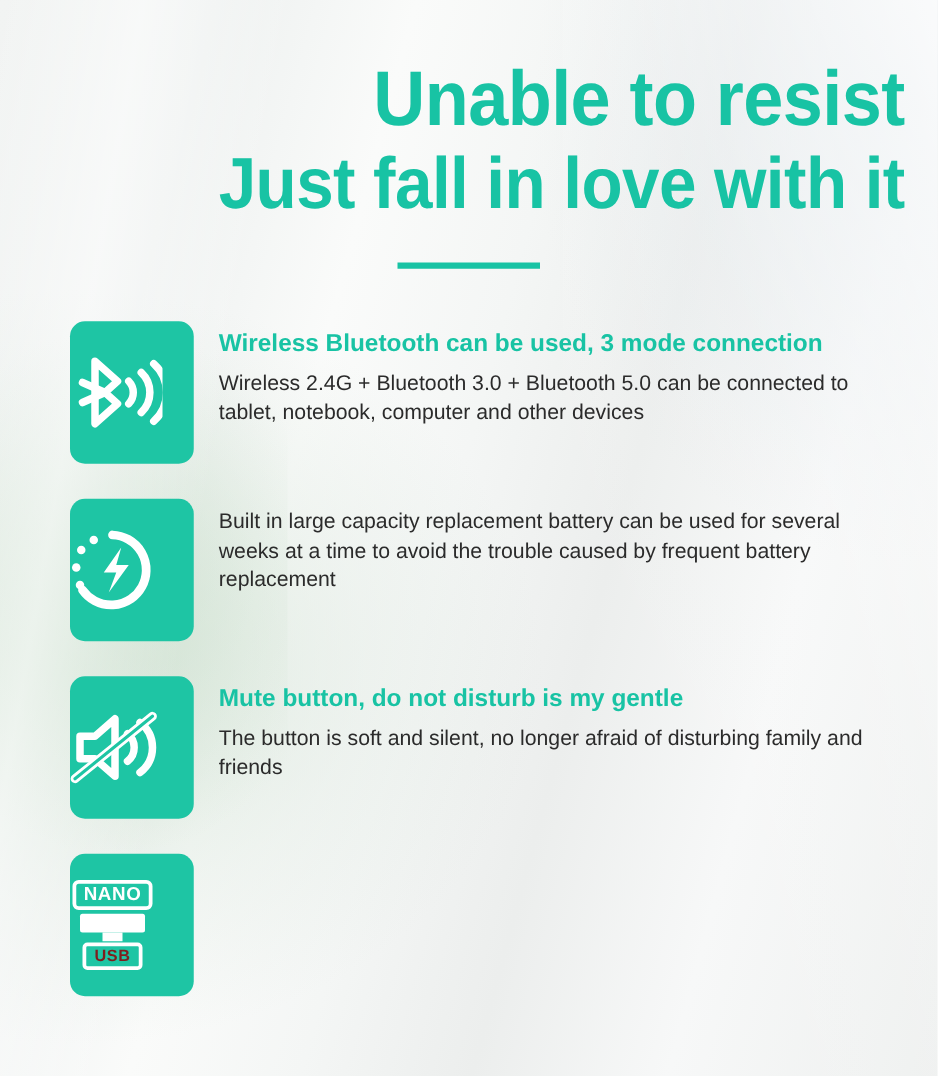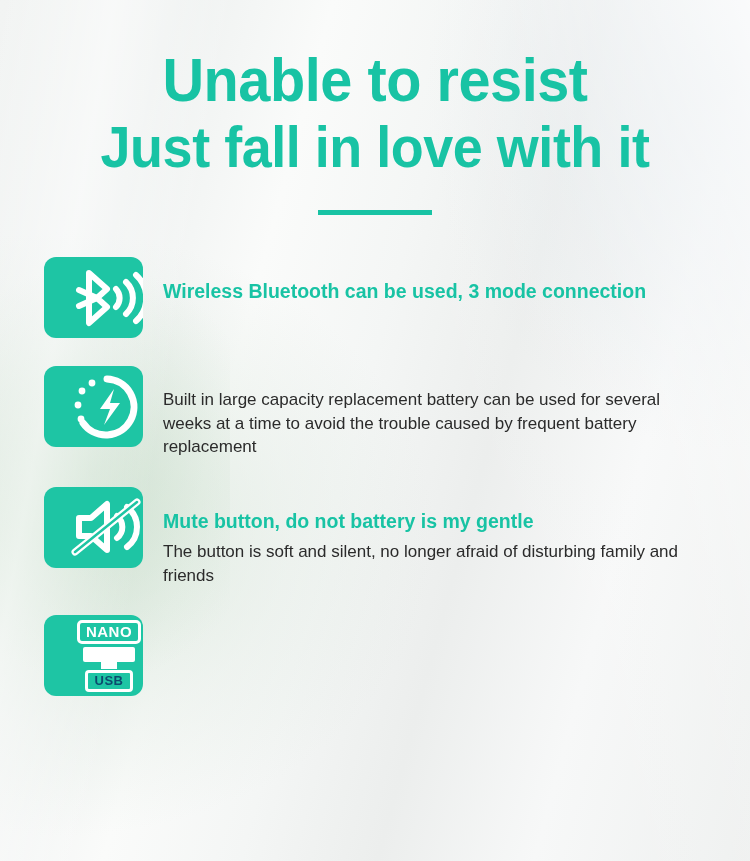--- a/index.html
+++ b/index.html
@@ -40,21 +40,21 @@
     width: 300px; height: 861px;
     background: linear-gradient(250deg, rgba(255,255,255,0.75) 0%, rgba(255,255,255,0.15) 40%, rgba(255,255,255,0) 75%);
     pointer-events: none;
   }
   .content {
     position: relative;
     z-index: 2;
   }
 
   .headline {
-    text-align: center;
+    text-align: right;
     padding-top: 48px;
   }
   .headline-line {
     color: #18c3a4;
     font-weight: bold;
     letter-spacing: -0.5px;
     line-height: 1.02;
     font-stretch: condensed;
     transform: scaleX(0.93);
   }
@@ -78,32 +78,32 @@
   }
   .feature {
     display: flex;
     align-items: flex-start;
     padding: 0 40px 0 44px;
     margin-bottom: 28px;
   }
   .feature-icon {
     flex: 0 0 auto;
     width: 99px;
-    height: 81px;
+    height: 114px;
     border-radius: 12px;
     background: #1ec5a4;
     display: flex;
     align-items: center;
-    justify-content: flex-end;
+    justify-content: flex-start;
     margin-right: 20px;
+    margin-left: 12px;
   }
   .feature-text {
     flex: 1 1 auto;
     padding-top: 6px;
-    margin-top: 16px;
   }
   .feature-title {
     color: #18c3a4;
     font-size: 19.5px;
     font-weight: bold;
     line-height: 1.25;
     margin: 0 0 7px 0;
   }
   .feature-desc {
     color: #2b2b2b;
@@ -147,21 +147,21 @@
     left: 50%;
     transform: translateX(-50%);
     bottom: -7px;
     width: 16px;
     height: 7px;
     background: #ffffff;
   }
   .nano-usb {
     border: 3px solid #ffffff;
     border-radius: 4px;
-    color: #0c4a6e;
+    color: #7f1d1d;
     font-size: 13px;
     font-weight: bold;
     letter-spacing: 0.5px;
     padding: 1px 7px 2px 7px;
     line-height: 1;
     margin-top: 8px;
   }
 </style>
 </head>
 <body>
@@ -183,20 +183,21 @@
             <path d="M20 4 L38 20 L28 29 L38 38 L20 54 L20 4 Z" fill="none" stroke="#ffffff" stroke-width="6" stroke-linejoin="round" stroke-linecap="round"></path>
             <path d="M10 21 L28 29" fill="none" stroke="#ffffff" stroke-width="6" stroke-linecap="round"></path>
             <path d="M10 37 L28 29" fill="none" stroke="#ffffff" stroke-width="6" stroke-linecap="round"></path>
             <path d="M47 20 A 13 13 0 0 1 47 38" fill="none" stroke="#ffffff" stroke-width="6" stroke-linecap="round"></path>
             <path d="M57 13 A 22 22 0 0 1 57 45" fill="none" stroke="#ffffff" stroke-width="6" stroke-linecap="round"></path>
             <path d="M67 6 A 31 31 0 0 1 67 52" fill="none" stroke="#ffffff" stroke-width="6" stroke-linecap="round"></path>
           </svg>
         </div>
         <div class="feature-text">
           <p class="feature-title">Wireless Bluetooth can be used, 3 mode connection</p>
+          <p class="feature-desc">Wireless 2.4G + Bluetooth 3.0 + Bluetooth 5.0 can be connected to tablet, notebook, computer and other devices</p>
         </div>
       </div>
 
       <div class="feature">
         <div class="feature-icon">
           <svg width="70" height="64" viewBox="0 0 70 64" aria-hidden="true">
             <path d="M34 4 A 28 28 0 1 1 10 48" fill="none" stroke="#ffffff" stroke-width="7" stroke-linecap="round"></path>
             <path d="M41 14 L27 34 L37 34 L31 50 L47 28 L37 28 Z" fill="#ffffff"></path>
             <circle cx="9" cy="16" r="3.4" fill="#ffffff"></circle>
             <circle cx="5" cy="30" r="3.4" fill="#ffffff"></circle>
@@ -213,21 +214,21 @@
         <div class="feature-icon">
           <svg width="72" height="62" viewBox="0 0 72 62" aria-hidden="true">
             <path d="M8 22 L20 22 L36 8 L36 54 L20 40 L8 40 Z" fill="none" stroke="#ffffff" stroke-width="6" stroke-linejoin="round"></path>
             <path d="M46 20 A 14 14 0 0 1 46 42" fill="none" stroke="#ffffff" stroke-width="6" stroke-linecap="round"></path>
             <path d="M56 11 A 25 25 0 0 1 56 51" fill="none" stroke="#ffffff" stroke-width="6" stroke-linecap="round"></path>
             <path d="M4 56 L66 6" fill="none" stroke="#ffffff" stroke-width="7" stroke-linecap="round"></path>
             <path d="M4 56 L66 6" fill="none" stroke="#1ec5a4" stroke-width="2.5" stroke-linecap="round"></path>
           </svg>
         </div>
         <div class="feature-text">
-          <p class="feature-title">Mute button, do not battery is my gentle</p>
+          <p class="feature-title">Mute button, do not disturb is my gentle</p>
           <p class="feature-desc">The button is soft and silent, no longer afraid of disturbing family and friends</p>
         </div>
       </div>
 
       <div class="feature">
         <div class="feature-icon">
           <div class="nano-badge">
             <div class="nano-word">NANO</div>
             <div class="nano-body"></div>
             <div class="nano-usb">USB</div>

